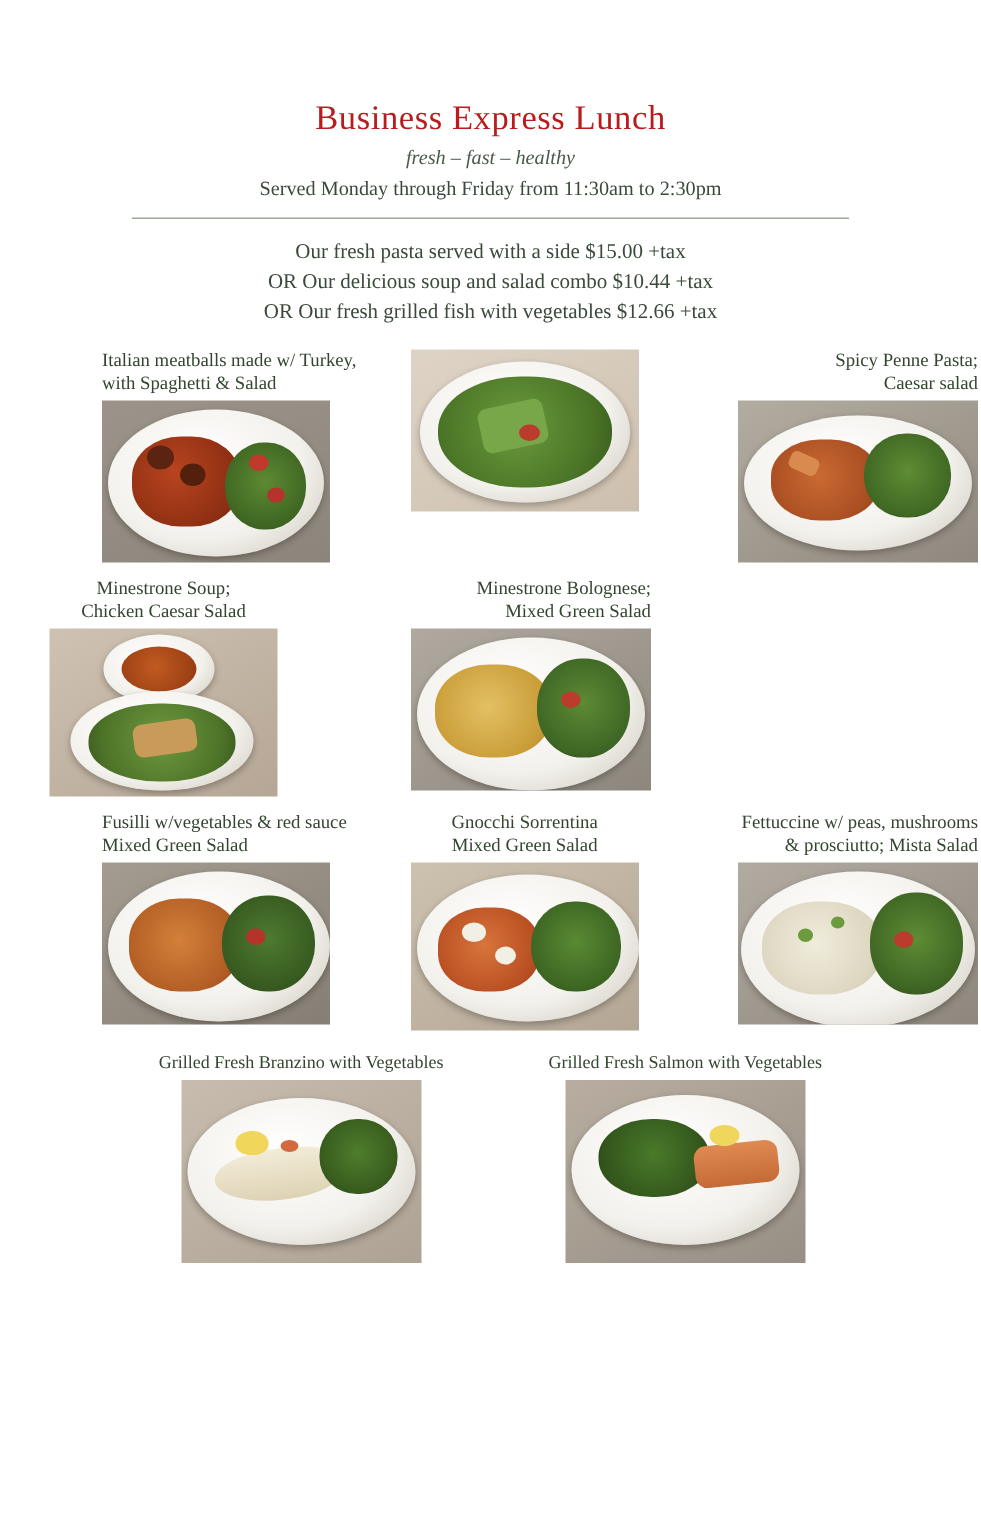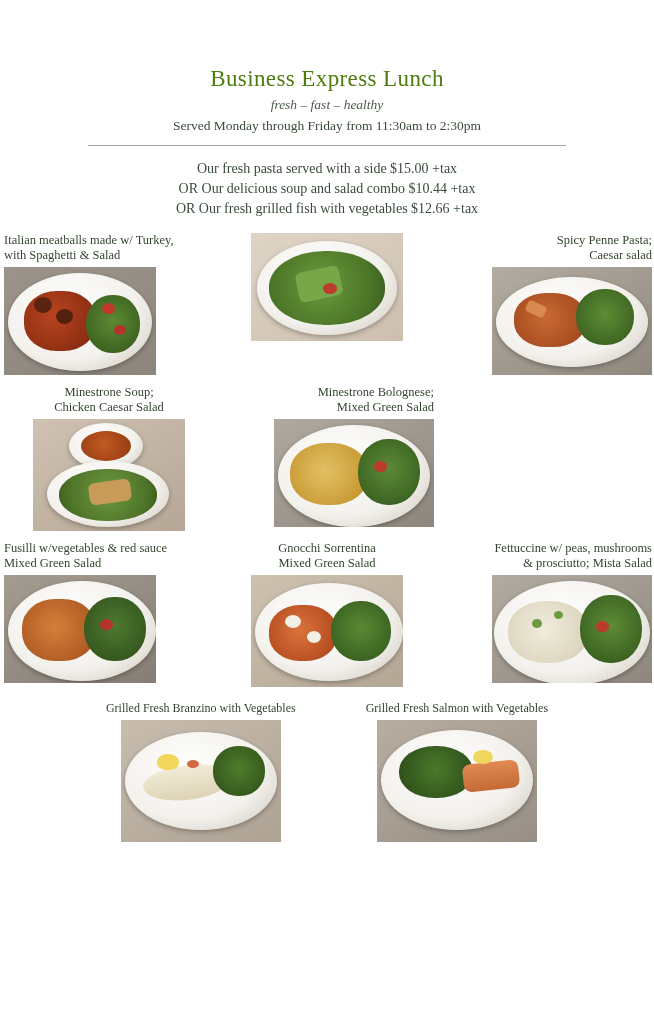--- a/index.html
+++ b/index.html
@@ -24,21 +24,21 @@
   }
 
   
   .header {
     text-align: center;
     padding-top: 66px;
   }
   .title {
     font-size: 23px;
     letter-spacing: 0.4px;
-    color: #4d7c0f;
+    color: #b91c1c;
     font-family: "Liberation Serif", serif;
   }
   .subtitle {
     font-size: 13.5px;
     font-style: italic;
     color: #4a5a4a;
     margin-top: 5px;
   }
   .hours {
     font-size: 13.5px;
@@ -73,21 +73,21 @@
     justify-content: flex-start;
     align-items: flex-start;
   }
   .cell {
     width: 218px;
     box-sizing: border-box;
     display: flex;
     flex-direction: column;
     align-items: center;
   }
-  .cell.left   { align-items: flex-start; padding-left: 4px; }
+  .cell.left   { align-items: flex-start; padding-left: 24px; margin-left: 44px; }
   .cell.center { align-items: center; }
   .cell.right  { align-items: flex-end; padding-right: 2px; }
 
   .caption {
     font-size: 12.5px;
     line-height: 15px;
     color: #33452f;
     margin-bottom: 4px;
     white-space: pre-line;
   }

